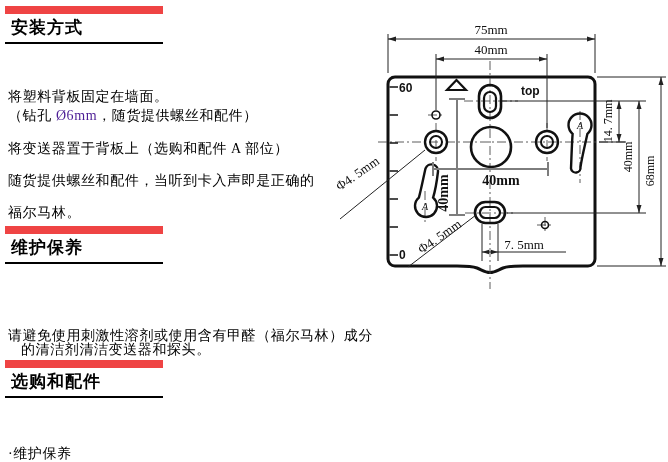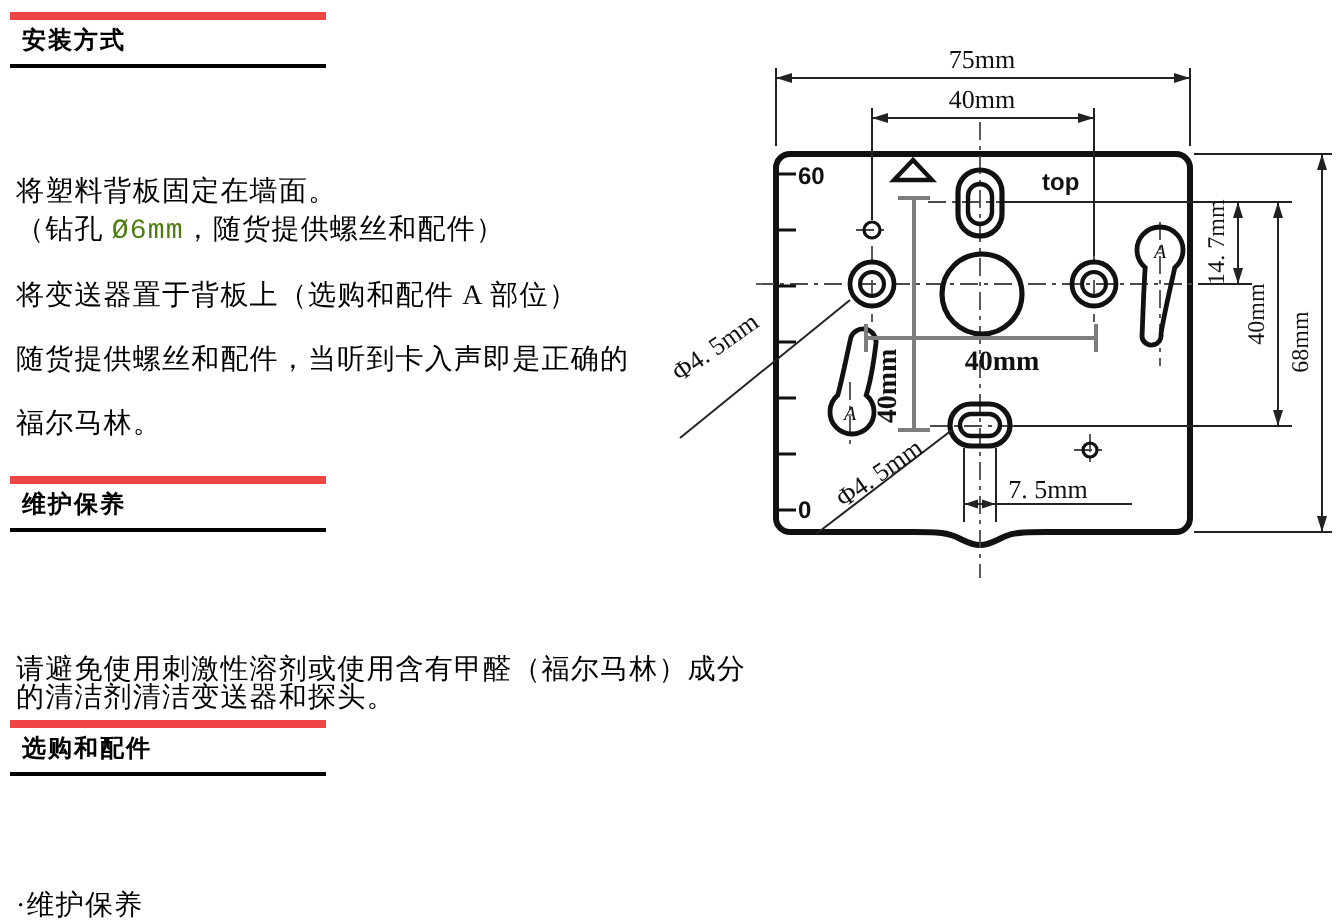--- a/index.html
+++ b/index.html
@@ -2,51 +2,51 @@
 <html><head>
 <meta charset="utf-8">
 <style>
   html,body{margin:0;padding:0;}
   body{
     width:668px;height:462px;position:relative;background:#ffffff;overflow:hidden;
     font-family:"Liberation Serif","DejaVu Serif",serif;color:#000;
   }
   .sec-head{
     position:absolute;left:5px;width:158px;
-    border-top:4px solid #ef4444;border-bottom:2px solid #000;
+    border-top:8px solid #ef4444;border-bottom:2px solid #000;
     padding:2px 6px 3px 6px;box-sizing:border-box;
-    font-size:12px;font-weight:bold;letter-spacing:1px;white-space:nowrap;
+    font-size:17px;font-weight:bold;letter-spacing:1px;white-space:nowrap;
   }
   .para{
     position:absolute;left:8px;font-size:14px;letter-spacing:0.6px;
     white-space:nowrap;line-height:17px;
   }
-  .dia{color:#4d7c0f;font-family:Liberation Mono, monospace;}
+  .dia{color:#4c1d95;font-family:Liberation Serif, serif;}
   svg{position:absolute;overflow:visible;}
   svg text{font-family:"Liberation Serif","DejaVu Serif",serif;fill:#111;}
   svg text.sans{font-family:"Liberation Sans","DejaVu Sans",sans-serif;font-weight:bold;}
   svg text.dim{font-size:13px;}
   svg text.dimb{font-size:14px;font-weight:bold;}
   svg text.rot{font-size:12px;}
   svg text.aLbl{font-size:10px;font-style:italic;}
 </style>
 </head>
 <body>
 
 <div class="sec-head" style="top:6px;">安装方式</div>
 
 <p class="para" style="top:60px;margin-top:28px;">将塑料背板固定在墙面。</p>
 <p class="para" style="top:93px;"><span>（钻孔 </span><span class="dia">Ø6mm</span><span>，随货提供螺丝和配件）</span></p>
 <p class="para" style="top:126px;">将变送器置于背板上（选购和配件 A 部位）</p>
 <p class="para" style="top:158px;">随货提供螺丝和配件，当听到卡入声即是正确的</p>
 <p class="para" style="top:190px;">福尔马林。</p>
 
-<div class="sec-head" style="top:238px;">维护保养</div>
+<div class="sec-head" style="top:226px;">维护保养</div>
 <p class="para" style="top:296px;margin-top:31px;">请避免使用刺激性溶剂或使用含有甲醛（福尔马林）成分</p>
-<p class="para" style="top:327px;">的清洁剂清洁变送器和探头。</p>
+<p class="para" style="top:327px;margin-left:13px;">的清洁剂清洁变送器和探头。</p>
 
 <div class="sec-head" style="top:360px;">选购和配件</div>
 <p class="para" style="top:431px;">·维护保养</p>
 
 <svg style="left:340px;top:5px;" width="330" height="300" viewBox="0 0 330 300">
 
   <path d="M 55 72 H 248 A 7 7 0 0 1 255 79 V 254 A 7 7 0 0 1 248 261 H 183
            C 175 261 168 261 163 263 C 158 265 155 267.5 150 267.5
            C 145 267.5 142 265 137 263 C 132 261 125 261 117 261 H 55
            A 7 7 0 0 1 48 254 V 79 A 7 7 0 0 1 55 72 Z" fill="#ffffff" stroke="#111" stroke-width="3"></path>

